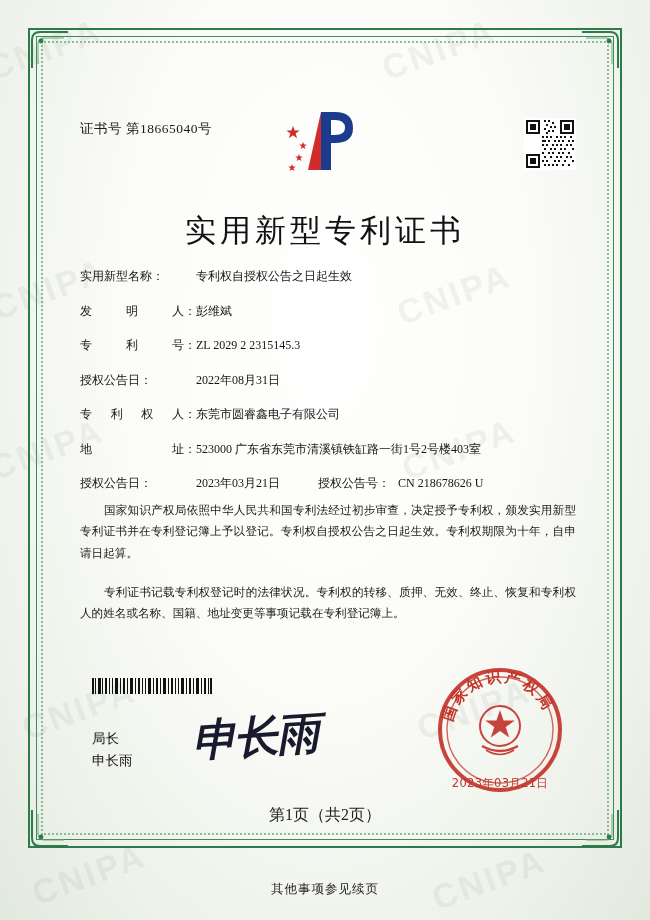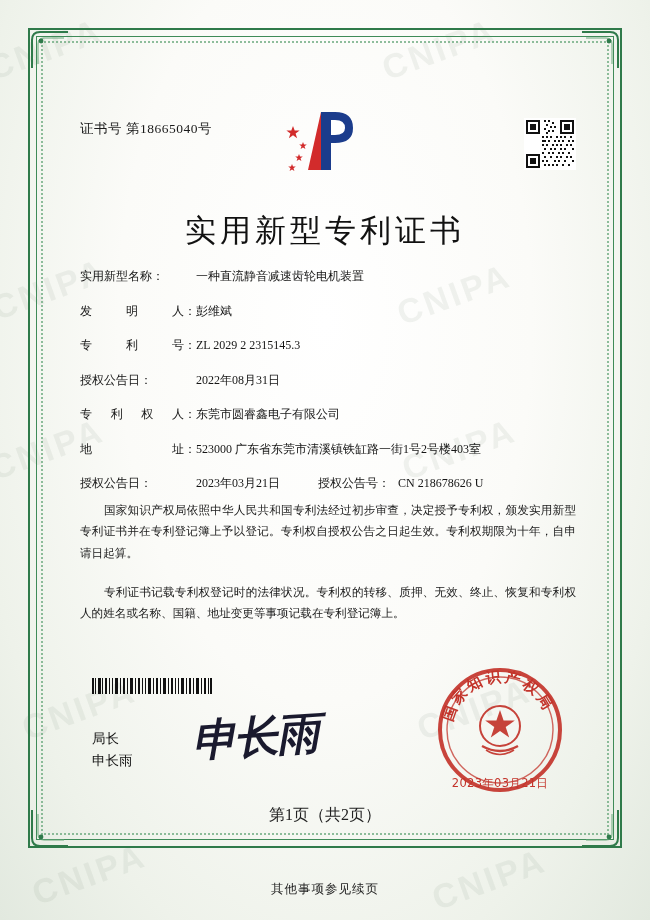--- a/index.html
+++ b/index.html
@@ -392,21 +392,21 @@
         </g>
       </svg>
     </div>
 
     <div class="title">实用新型专利证书</div>
 
     <div class="fields">
 
       <div class="row">
         <div class="lbl">实用新型名称：</div>
-        <div class="val">一种直流静音减速齿轮电机装置</div>
+        <div class="val">专利权自授权公告之日起生效</div>
       </div>
 
       <div class="row">
         <div class="lbl spread">
           <span>发</span>
           <span>明</span>
           <span>人：</span>
         </div>
         <div class="val">彭维斌</div>
       </div>

